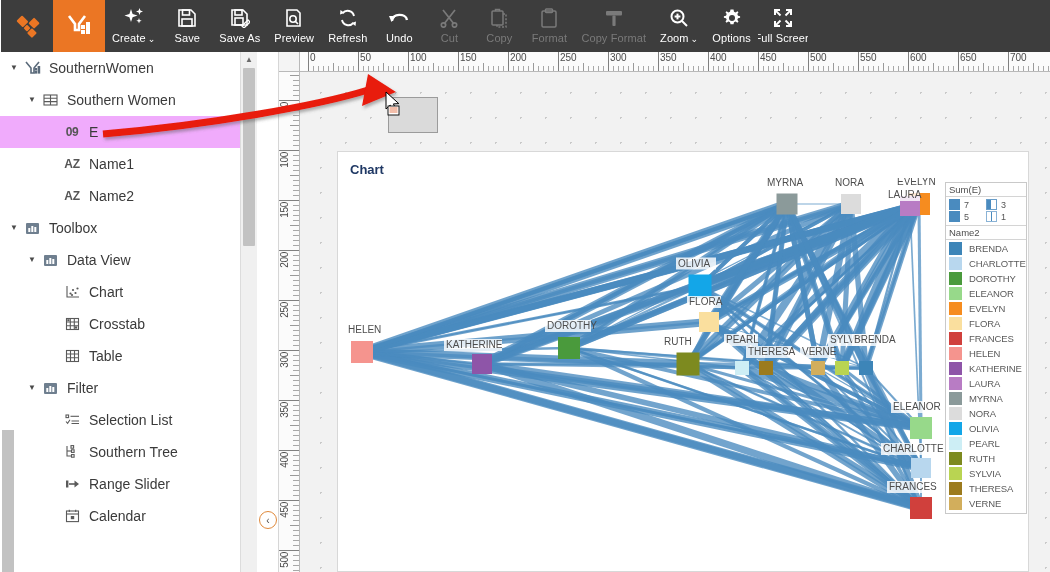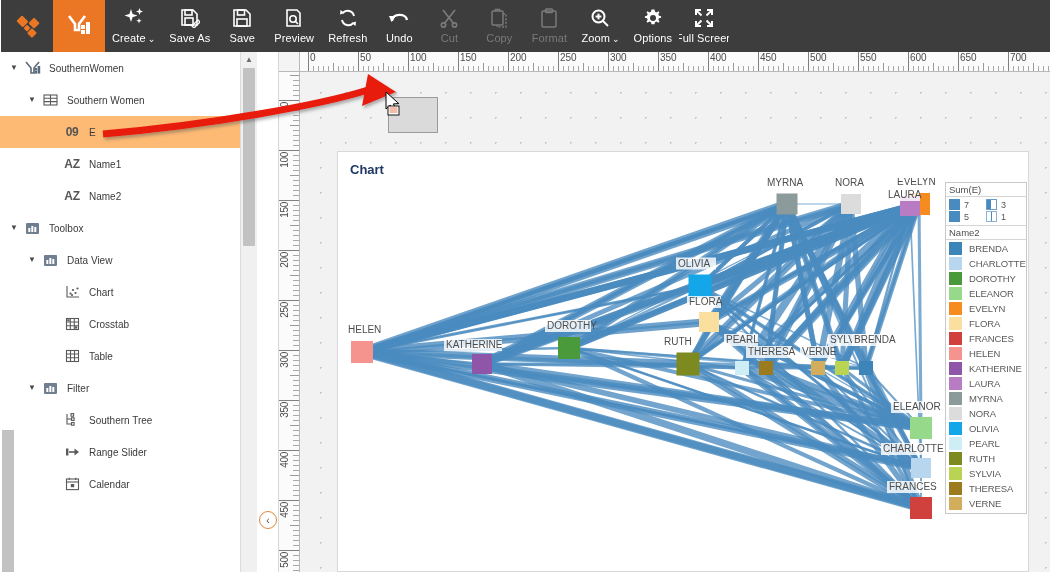--- a/index.html
+++ b/index.html
@@ -36,31 +36,31 @@
 
   
   #sidebar {
     position: absolute; left: 0; top: 52px; width: 240px; height: 520px;
     background: #ffffff; overflow: hidden;
   }
   .tree-row {
     display: flex; align-items: center; height: 32px;
     padding-left: 6px; font-size: 13px; color: #3c3c3c; white-space: nowrap;
   }
-  .tree-row.selected { background: #fdba74; }
+  .tree-row.selected { background: #f0abfc; }
   .tw {
     width: 16px; min-width: 16px; text-align: center; font-size: 8px; color: #4a4a4a;
     line-height: 1;
   }
   .tw.empty { color: transparent; }
   .t-ico {
     width: 20px; min-width: 20px; height: 18px; margin-right: 7px;
     display: flex; align-items: center; justify-content: center;
   }
-  .t-lbl { font-size: 10px; color: #3a3a3a; }
+  .t-lbl { font-size: 14px; color: #3a3a3a; }
   .badge09 {
     font-size: 12px; font-weight: bold; color: #555; letter-spacing: -.3px;
   }
   .indent1 { padding-left: 6px; }
   .indent2 { padding-left: 24px; }
   .indent3 { padding-left: 46px; }
 
   
   #sb-track {
     position: absolute; left: 240px; top: 52px; width: 17px; height: 520px;
@@ -205,41 +205,41 @@
         </g>
           </svg>
       </span>
       <span class="tb-lbl"><span>Create</span><span class="chev">⌄</span></span>
     </div>
 
     <div class="tb-item">
       <span class="tb-ico">
         <svg width="20" height="20" viewBox="0 0 20 20">
             <g fill="none" stroke="#ffffff" stroke-width="1.6">
+          <path d="M2 2 H14 L18 6 V18 H2 Z"></path>
+              <rect x="5.5" y="2" width="7" height="5"></rect>
+              <rect x="5" y="11" width="10" height="7"></rect>
+        </g>
+          </svg>
+      </span>
+      <span class="tb-lbl">Save</span>
+    </div>
+
+    <div class="tb-item">
+      <span class="tb-ico">
+        <svg width="20" height="20" viewBox="0 0 20 20">
+            <g fill="none" stroke="#ffffff" stroke-width="1.6">
           <path d="M2 2 H13 L17 6 V17 H2 Z"></path>
               <rect x="5" y="2" width="7" height="5"></rect>
               <rect x="5" y="10" width="8" height="7"></rect>
           <path d="M12 18 L18 12 L20 14 L14 20 Z" stroke-width="1.3"></path>
         </g>
           </svg>
       </span>
       <span class="tb-lbl">Save As</span>
-    </div>
-
-    <div class="tb-item">
-      <span class="tb-ico">
-        <svg width="20" height="20" viewBox="0 0 20 20">
-            <g fill="none" stroke="#ffffff" stroke-width="1.6">
-          <path d="M2 2 H14 L18 6 V18 H2 Z"></path>
-              <rect x="5.5" y="2" width="7" height="5"></rect>
-              <rect x="5" y="11" width="10" height="7"></rect>
-        </g>
-          </svg>
-      </span>
-      <span class="tb-lbl">Save</span>
     </div>
 
     <div class="tb-item">
       <span class="tb-ico">
         <svg width="20" height="20" viewBox="0 0 20 20">
             <g fill="none" stroke="#ffffff" stroke-width="1.6">
           <path d="M3 2 H13 L16 5 V18 H3 Z"></path>
               <circle cx="9" cy="11" r="3.2"></circle>
               <path d="M11.4 13.4 L14 16"></path>
         </g>
@@ -307,20 +307,31 @@
         <svg width="20" height="20" viewBox="0 0 20 20">
             <g stroke="#7a7a7a" stroke-width="1.5" fill="none">
           <rect x="3" y="3" width="14" height="16" rx="1.2"></rect>
               <rect x="6.5" y="1" width="7" height="3.4" rx=".8"></rect>
         </g>
           </svg>
       </span>
       <span class="tb-lbl">Format</span>
     </div>
 
+    <div class="tb-item dim">
+      <span class="tb-ico">
+        <svg width="20" height="20" viewBox="0 0 20 20">
+            <g fill="#7a7a7a">
+          <rect x="2" y="3" width="16" height="4.5" rx="1"></rect>
+              <rect x="8.4" y="7.5" width="3.2" height="10.5" rx="1"></rect>
+        </g>
+          </svg>
+      </span>
+      <span class="tb-lbl">Copy Format</span>
+    </div>
 
 
 
     <div class="tb-item">
       <span class="tb-ico">
         <svg width="20" height="20" viewBox="0 0 20 20">
             <g stroke="#ffffff" stroke-width="2" fill="none">
           <circle cx="8.5" cy="8.5" r="6"></circle>
               <path d="M13 13 L18 18"></path>
               <path d="M5.6 8.5 H11.4"></path>
@@ -470,20 +481,32 @@
         <span class="tw">▼</span>
         <span class="t-ico">
           <svg width="17" height="16" viewBox="0 0 17 16">
             <rect x="2" y="3" width="13" height="11" rx="1" fill="#6f7f8f"></rect>
             <rect x="4.3" y="8" width="2" height="4" fill="#ffffff"></rect>
             <rect x="7.3" y="6" width="2" height="6" fill="#ffffff"></rect>
             <rect x="10.3" y="7" width="2" height="5" fill="#ffffff"></rect>
           </svg>
         </span>
         <span class="t-lbl">Filter</span>
+      </div>
+      <div class="tree-row indent3">
+        <span class="tw empty">▼</span>
+        <span class="t-ico">
+          <svg width="17" height="16" viewBox="0 0 17 16">
+            <rect x="2" y="3" width="2.6" height="2.6" stroke="#5a5a5a" stroke-width="1.1" fill="none"></rect>
+            <path d="M6.5 4.3 H15" stroke="#5a5a5a" stroke-width="1.1" fill="none"></path>
+            <path d="M2 9.5 L3.6 11.3 L6 7.8" stroke="#5a5a5a" stroke-width="1.1" fill="none"></path>
+            <path d="M7.5 9 H15 M7.5 11.5 H15" stroke="#5a5a5a" stroke-width="1.1" fill="none"></path>
+          </svg>
+        </span>
+        <span class="t-lbl">Selection List</span>
       </div>
       <div class="tree-row indent3">
         <span class="tw empty">▼</span>
         <span class="t-ico">
           <svg width="17" height="16" viewBox="0 0 17 16">
             <path d="M3 2 V12 H7" stroke="#5a5a5a" stroke-width="1.1" fill="none"></path>
             <path d="M3 7 H7" stroke="#5a5a5a" stroke-width="1.1" fill="none"></path>
             <rect x="7" y="1.6" width="2.6" height="2.6" stroke="#5a5a5a" stroke-width="1.1" fill="none"></rect>
             <rect x="7.5" y="5.8" width="2.6" height="2.6" stroke="#5a5a5a" stroke-width="1.1" fill="none"></rect>
             <rect x="7.5" y="10.6" width="2.6" height="2.6" stroke="#5a5a5a" stroke-width="1.1" fill="none"></rect>

